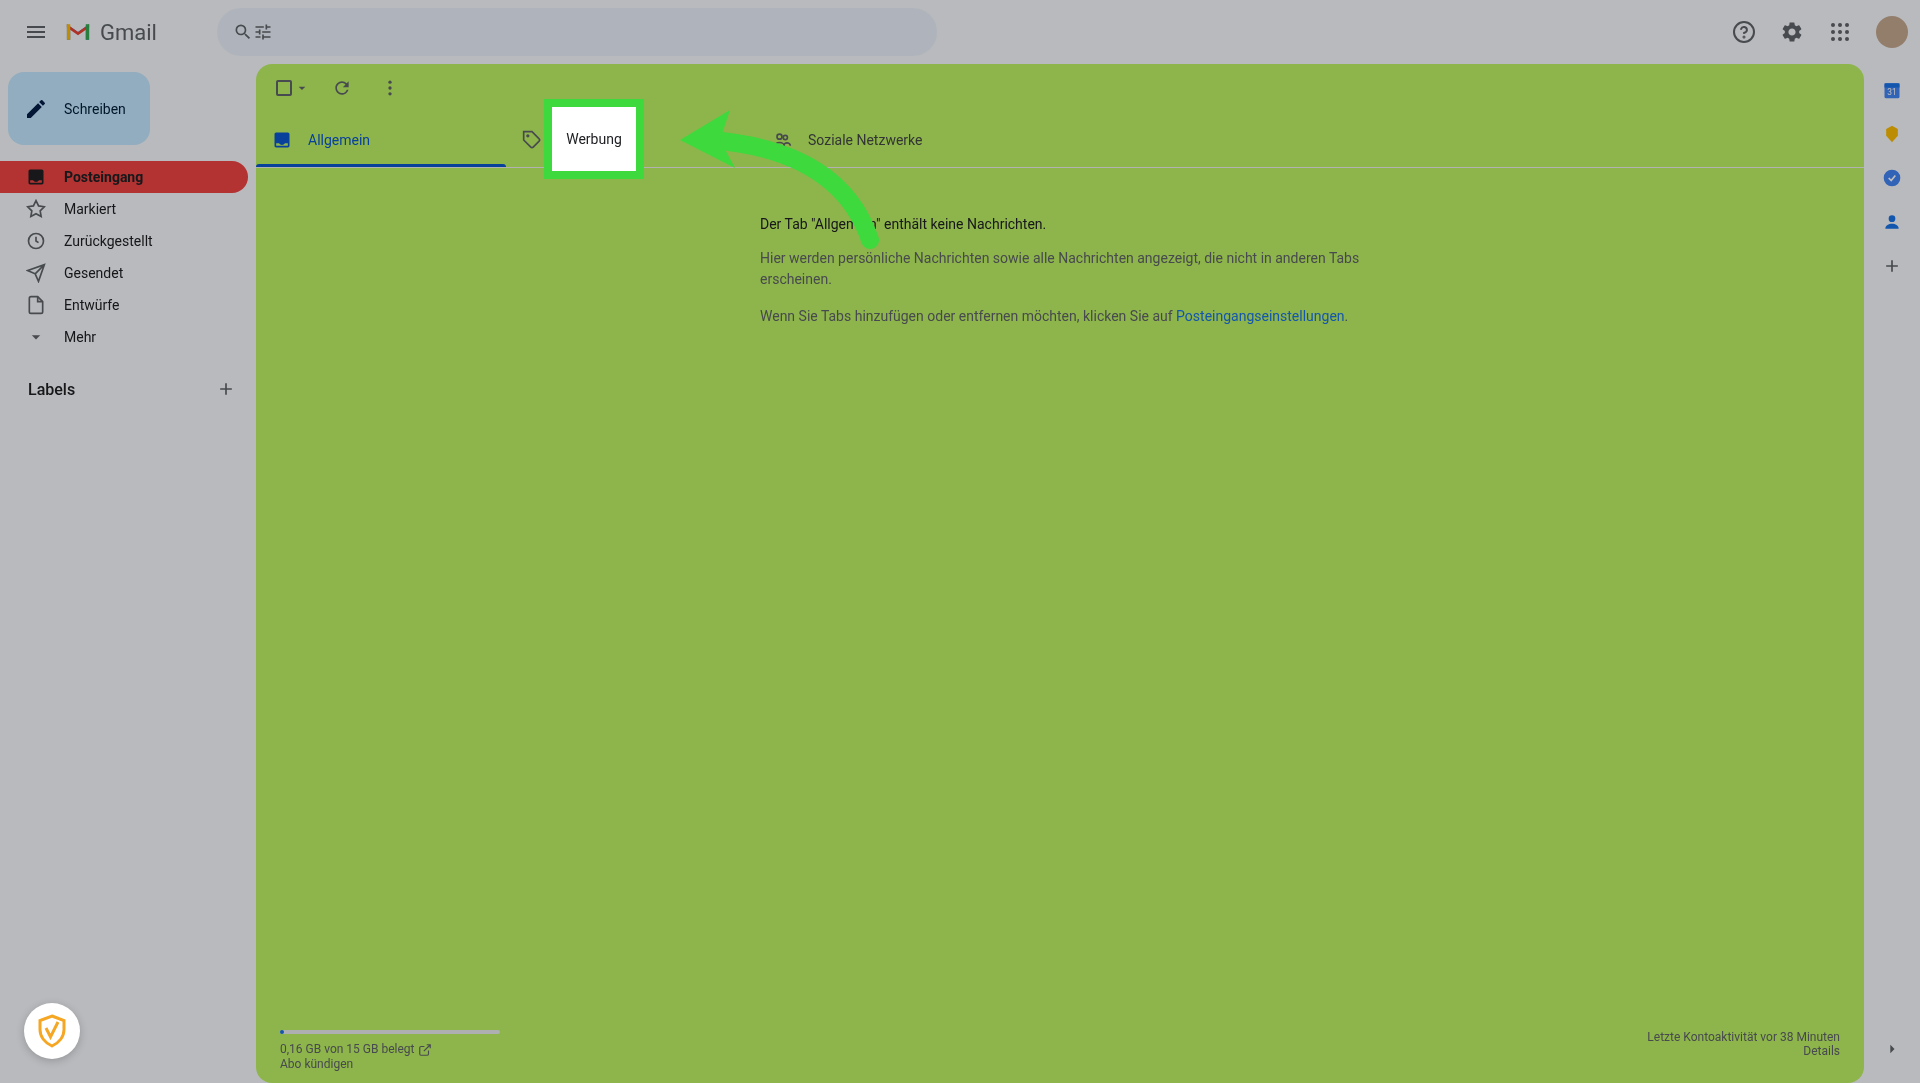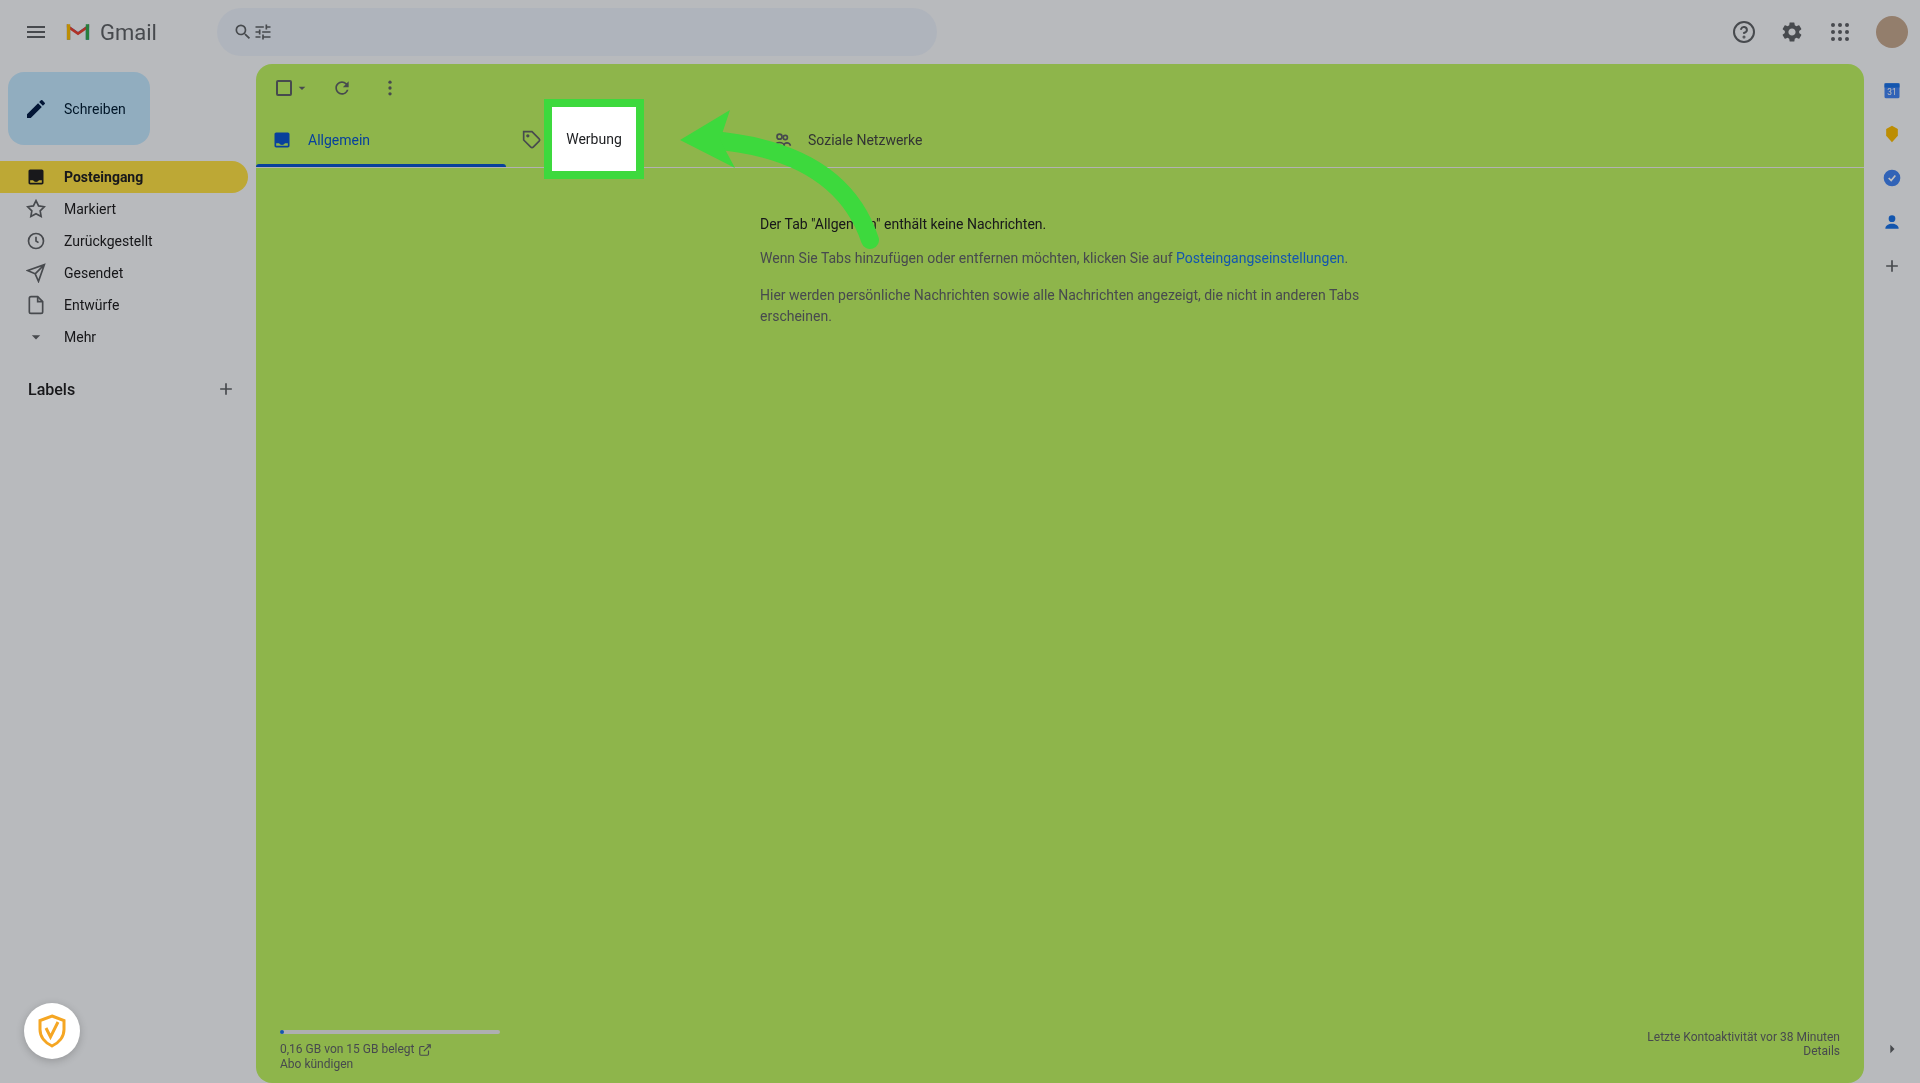--- a/index.html
+++ b/index.html
@@ -12,21 +12,21 @@
 .search-bar { margin-left: 60px; width: 720px; height: 48px; background: #eaf1fb; border-radius: 24px; display: flex; align-items: center; padding: 0 16px; }
 .search-bar input { flex: 1; border: none; background: transparent; outline: none; font-size: 16px; color: #5f6368; margin-left: 12px; }
 .search-icon, .tune-icon { width: 20px; height: 20px; color: #5f6368; }
 .header-right { margin-left: auto; display: flex; align-items: center; gap: 8px; }
 .header-icon-btn { width: 40px; height: 40px; display: flex; align-items: center; justify-content: center; border-radius: 50%; cursor: pointer; color: #5f6368; }
 .avatar { width: 32px; height: 32px; border-radius: 50%; background: #c5a890; margin-left: 8px; }
 .main-container { display: flex; height: calc(100% - 64px); }
 .sidebar { width: 256px; padding: 8px; }
 .compose-btn { background: #c2e7ff; border: none; border-radius: 16px; height: 73px; padding: 0 24px 0 16px; display: flex; align-items: center; gap: 16px; cursor: pointer; font-size: 14px; color: #001d35; margin-bottom: 16px; }
 .nav-item { height: 32px; display: flex; align-items: center; padding: 0 12px 0 26px; border-radius: 0 16px 16px 0; cursor: pointer; font-size: 14px; color: #202124; gap: 18px; margin-left: -8px; }
-.nav-item.active { background: #fde047; font-weight: 700; }
+.nav-item.active { background: #ef4444; font-weight: 700; }
 .nav-icon { width: 20px; height: 20px; color: #5f6368; flex-shrink: 0; }
 .labels-header { display: flex; align-items: center; justify-content: space-between; padding: 0 12px 0 20px; height: 40px; margin-top: 16px; }
 .labels-title { font-size: 16px; font-weight: 500; color: #202124; }
 .content-area { flex: 1; background: #bef264; border-radius: 16px; margin-right: 56px; display: flex; flex-direction: column; overflow: hidden; }
 .toolbar { height: 48px; display: flex; align-items: center; padding: 0 16px; gap: 8px; }
 .checkbox-btn { display: flex; align-items: center; gap: 2px; padding: 4px; cursor: pointer; }
 .checkbox-box { width: 16px; height: 16px; border: 2px solid #5f6368; border-radius: 2px; }
 .icon-btn { width: 40px; height: 40px; display: flex; align-items: center; justify-content: center; border-radius: 50%; cursor: pointer; color: #5f6368; }
 .tabs { display: flex; height: 56px; border-bottom: 1px solid #eee; }
 .tab { width: 250px; display: flex; align-items: center; padding: 0 16px; gap: 16px; cursor: pointer; font-size: 14px; color: #444746; position: relative; }
@@ -202,24 +202,24 @@
         <svg class="tab-icon" viewBox="0 0 24 24" fill="none" stroke="#5f6368" stroke-width="2">
             <circle cx="9" cy="8" r="3"></circle>
             <circle cx="16" cy="9" r="2.5"></circle>
             <path d="M3 20c0-3 3-5 6-5s6 2 6 5M14 19c0-2 2-3.5 4-3.5s4 1.5 4 3.5"></path>
           </svg>
         <span>Soziale Netzwerke</span>
       </div>
     </div>
     <div class="empty-state">
       <div class="empty-title">Der Tab "Allgemein" enthält keine Nachrichten.</div>
+      <div class="empty-desc">Hier werden persönliche Nachrichten sowie alle Nachrichten angezeigt, die nicht in anderen Tabs erscheinen.</div>
       <div class="empty-desc">
         <span>Wenn Sie Tabs hinzufügen oder entfernen möchten, klicken Sie auf </span><span class="settings-link">Posteingangseinstellungen</span><span>.</span>
       </div>
-      <div class="empty-desc">Hier werden persönliche Nachrichten sowie alle Nachrichten angezeigt, die nicht in anderen Tabs erscheinen.</div>
     </div>
     <div class="footer">
       <div class="footer-left">
         <div class="storage-bar">
             <div class="storage-fill"></div>
           </div>
         <div><span>0,16 GB von 15 GB belegt</span> <svg style="display:inline;vertical-align:middle" width="14" height="14" viewBox="0 0 24 24" fill="none" stroke="#5f6368" stroke-width="2">
               <path d="M18 13v6a2 2 0 01-2 2H5a2 2 0 01-2-2V8a2 2 0 012-2h6M15 3h6v6M10 14L21 3"></path>
             </svg></div>
         <div>Abo kündigen</div>

